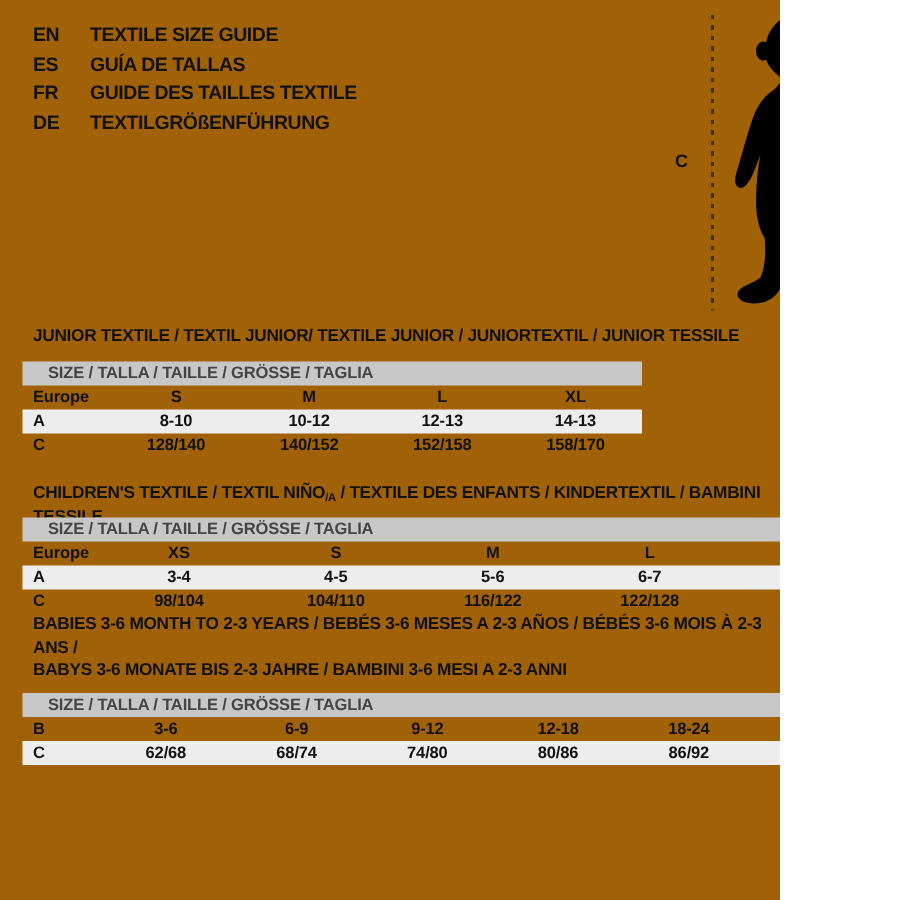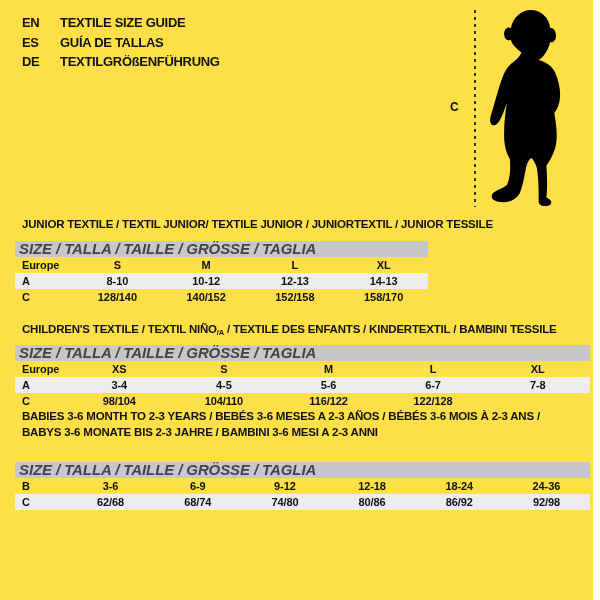--- a/index.html
+++ b/index.html
@@ -6,21 +6,21 @@
     --header-bar:#c7c7c7;
     --shaded-row:#ededed;
     --text:#111111;
     --bar-text:#444444;
     --silhouette:#000000;
     --dash:#333333;
   }
   *{box-sizing:border-box;margin:0;padding:0;}
   html,body{width:600px;height:600px;background:#ffffff;}
   body{font-family:"Liberation Sans",sans-serif;color:var(--text);}
-  .canvas{position:relative;width:593px;height:600px;overflow:hidden;background:#fde047;}
+  .canvas{position:relative;width:520px;height:600px;overflow:hidden;background:#a16207;}
 
   
   .langs{position:absolute;left:22px;top:13px;}
   .lang-row{display:flex;font-weight:700;font-size:13px;line-height:19.5px;letter-spacing:-0.3px;}
   .lang-code{width:38px;}
 
   
   .figure{position:absolute;left:440px;top:0;width:160px;height:215px;}
   .dash-line{position:absolute;left:34px;top:10px;width:2px;height:197px;
     background:repeating-linear-gradient(180deg,var(--dash) 0 3px,transparent 3px 7px);}
@@ -29,21 +29,21 @@
   .baby-svg path{fill:var(--silhouette);}
 
   
   .sec-title{position:absolute;left:22px;font-weight:700;font-size:11.5px;
     letter-spacing:-0.2px;line-height:15.5px;}
   sub{font-size:7.5px;position:relative;top:2px;vertical-align:baseline;}
 
   
   .tbl{position:absolute;font-size:11px;font-weight:700;letter-spacing:-0.1px;}
   .tbl-head{height:16px;line-height:16px;background:var(--header-bar);
-    color:var(--bar-text);padding-left:4px;font-size:15px;font-style:italic;}
+    color:var(--bar-text);padding-left:17px;font-size:11px;}
   .row{display:grid;height:16px;line-height:16px;}
   .row.shaded{background:var(--shaded-row);}
   .row .lbl{text-align:left;padding-left:7px;}
   .row .val{text-align:center;}
 
   #tbl-junior{left:15px;top:241px;width:413px;}
   #title-junior{top:217px;}
   #tbl-children{left:15px;top:345px;width:575px;}
   #title-children{top:322px;}
   #tbl-babies{left:15px;top:462px;width:575px;}
@@ -59,20 +59,24 @@
 <div class="canvas">
 
   <div class="langs">
     <div class="lang-row">
       <span class="lang-code">EN</span>
       <span>TEXTILE SIZE GUIDE</span>
     </div>
     <div class="lang-row">
       <span class="lang-code">ES</span>
       <span>GUÍA DE TALLAS</span>
+    </div>
+    <div class="lang-row">
+      <span class="lang-code">FR</span>
+      <span>GUIDE DES TAILLES TEXTILE</span>
     </div>
     <div class="lang-row">
       <span class="lang-code">DE</span>
       <span>TEXTILGRÖßENFÜHRUNG</span>
     </div>
   </div>
 
   <div class="figure">
     <div class="dash-line"></div>
     <div class="measure-label">C</div>

